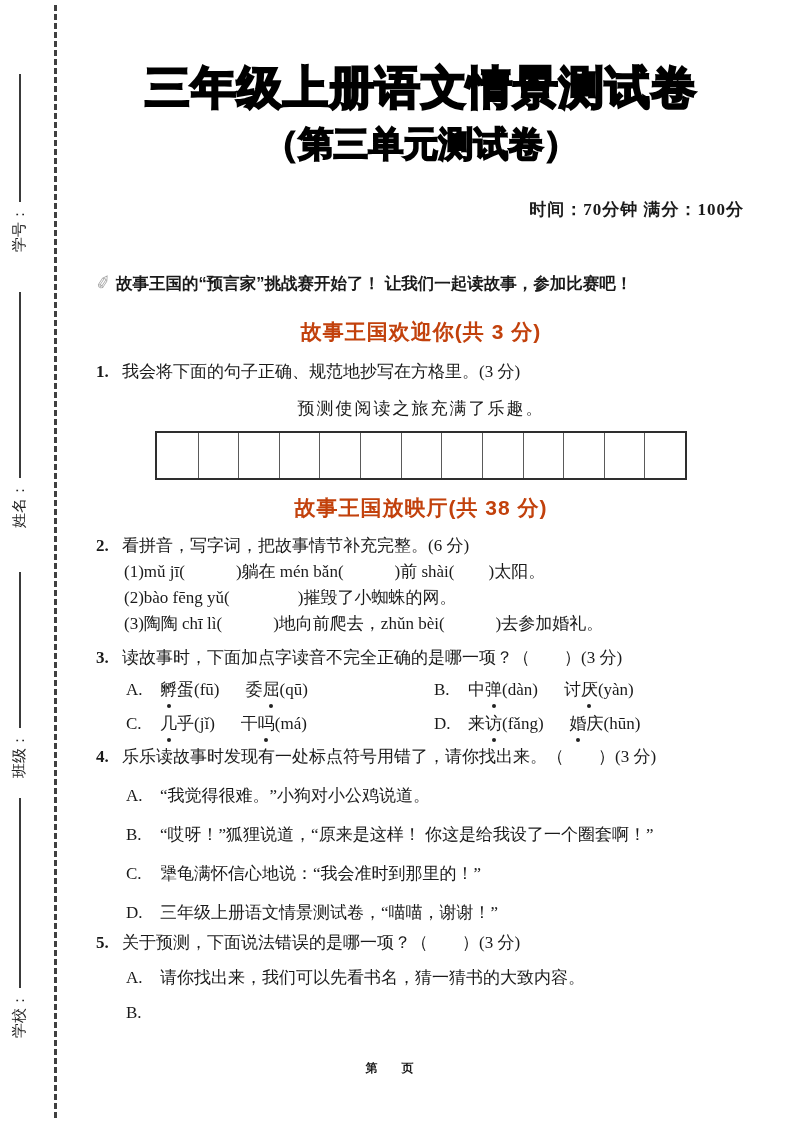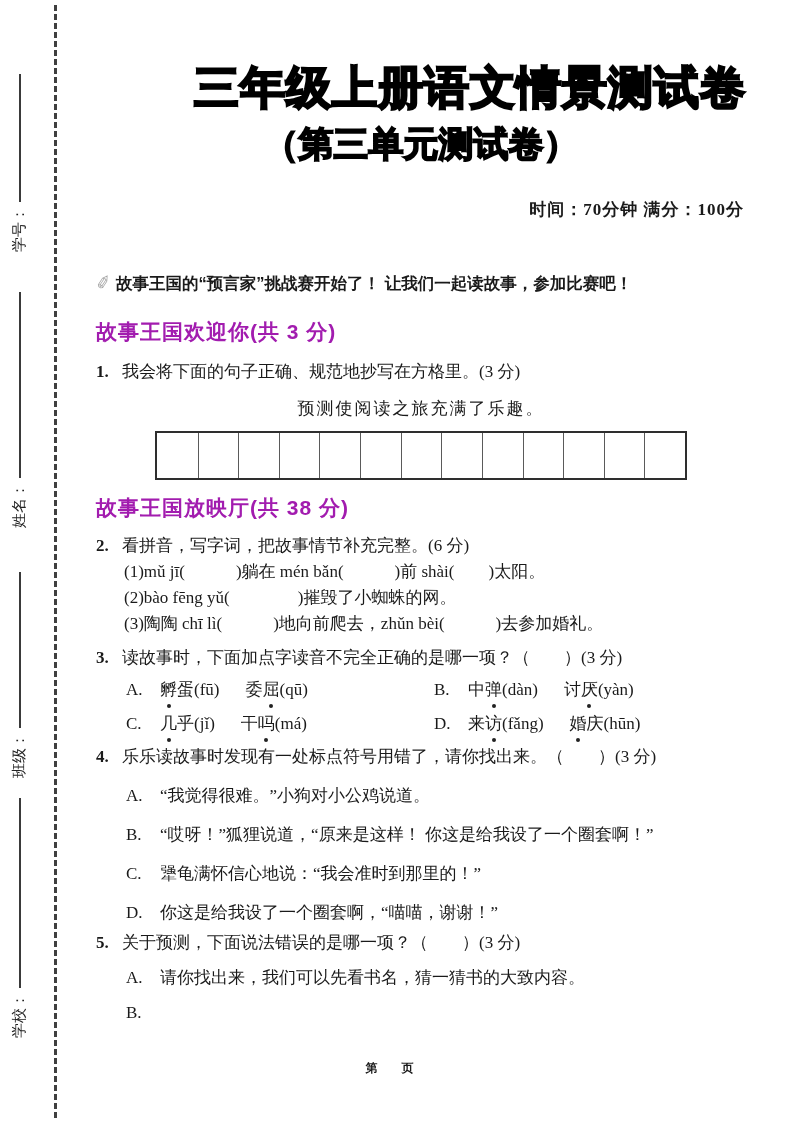--- a/index.html
+++ b/index.html
@@ -21,44 +21,44 @@
   }
   .margin-field .mline { flex:1; border-top:2px solid #3a3a3a; }
   .mf1 { top:252px; width:178px; }
   .mf2 { top:528px; width:236px; }
   .mf3 { top:778px; width:206px; }
   .mf4 { top:1038px; width:240px; }
 
   .main { position:absolute; left:96px; top:0; width:650px; }
 
   .title {
-    margin-top:56px; text-align:right;
+    margin-top:56px; text-align:center;
     font-family:"Liberation Sans","DejaVu Sans",sans-serif;
     font-size:45px; line-height:64px; font-weight:900;
     -webkit-text-stroke:2.4px #000; letter-spacing:1px;
   }
   .subtitle {
     text-align:center; font-family:"Liberation Sans","DejaVu Sans",sans-serif;
     font-size:35px; line-height:48px; font-weight:900;
     -webkit-text-stroke:1.8px #000;
   }
   .meta {
     margin-top:30px; text-align:right; padding-right:2px;
     font-size:17px; font-weight:bold; letter-spacing:1px;
   }
   .intro {
     margin-top:50px; display:flex; align-items:center; gap:5px;
     font-family:"Liberation Sans","DejaVu Sans",sans-serif;
     font-size:16.5px; font-weight:bold; line-height:24px;
   }
   .intro-icon { color:#a6a6a6; font-size:18px; transform:rotate(-12deg); flex:0 0 auto; }
   .sec-head {
-    margin-top:22px; text-align:left;
+    margin-top:22px; text-align:center;
     font-family:"Liberation Sans","DejaVu Sans",sans-serif;
-    font-size:21px; line-height:30px; font-weight:700; color:#a21caf;
+    font-size:21px; line-height:30px; font-weight:700; color:#c2410c;
     letter-spacing:1px;
   }
   .stem { display:flex; font-size:17px; line-height:26px; }
   .qnum { flex:0 0 26px; font-weight:bold; }
   .qtext { flex:1; }
   .mt12 { margin-top:12px; } .mt10 { margin-top:10px; } .mt8 { margin-top:8px; } .mt4 { margin-top:4px; }
   .copy-sentence { margin-top:12px; text-align:center; font-size:17px; line-height:24px; letter-spacing:2px; }
   .copy-grid {
     margin:10px auto 0; width:532px; height:49px;
     display:grid; grid-template-columns:repeat(13,1fr);
@@ -185,21 +185,21 @@
     <div class="opt-row">
       <span class="opt-label">B.</span>
       <span>“哎呀！”狐狸说道，“原来是这样！ 你这是给我设了一个圈套啊！”</span>
     </div>
     <div class="opt-row">
       <span class="opt-label">C.</span>
       <span>犟龟满怀信心地说：“我会准时到那里的！”</span>
     </div>
     <div class="opt-row">
       <span class="opt-label">D.</span>
-      <span>你这是给我设了一个圈套啊，“喵喵，谢谢！”</span>
+      <span>三年级上册语文情景测试卷，“喵喵，谢谢！”</span>
     </div>
 
     <div class="stem mt4">
       <span class="qnum">5.</span>
       <span class="qtext">关于预测，下面说法错误的是哪一项？（　　）(3 分)</span>
     </div>
     <div class="opt-row" style="margin-top:9px;">
       <span class="opt-label">A.</span>
       <span>请你找出来，我们可以先看书名，猜一猜书的大致内容。</span>
     </div>

